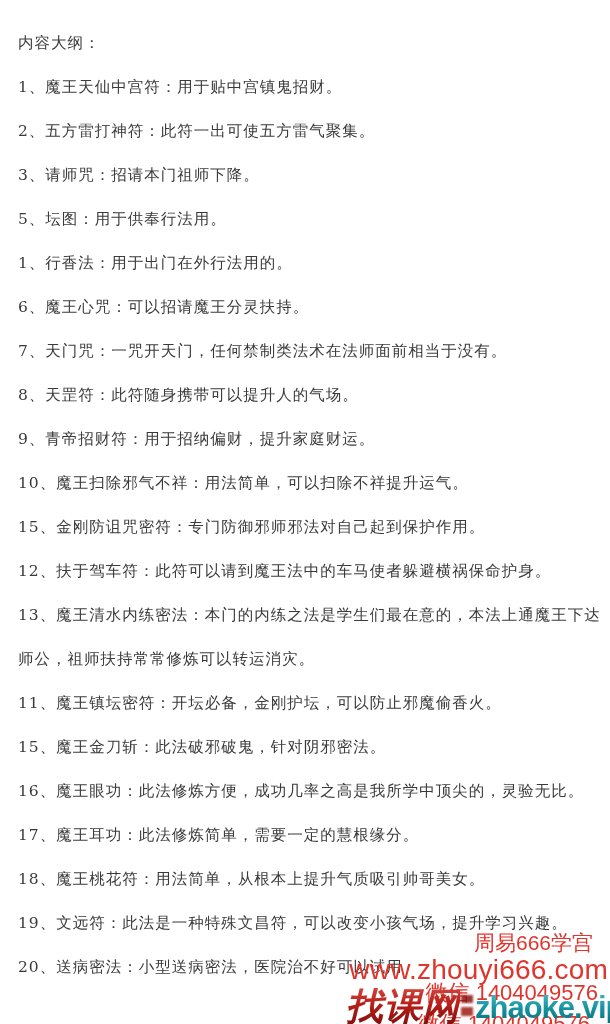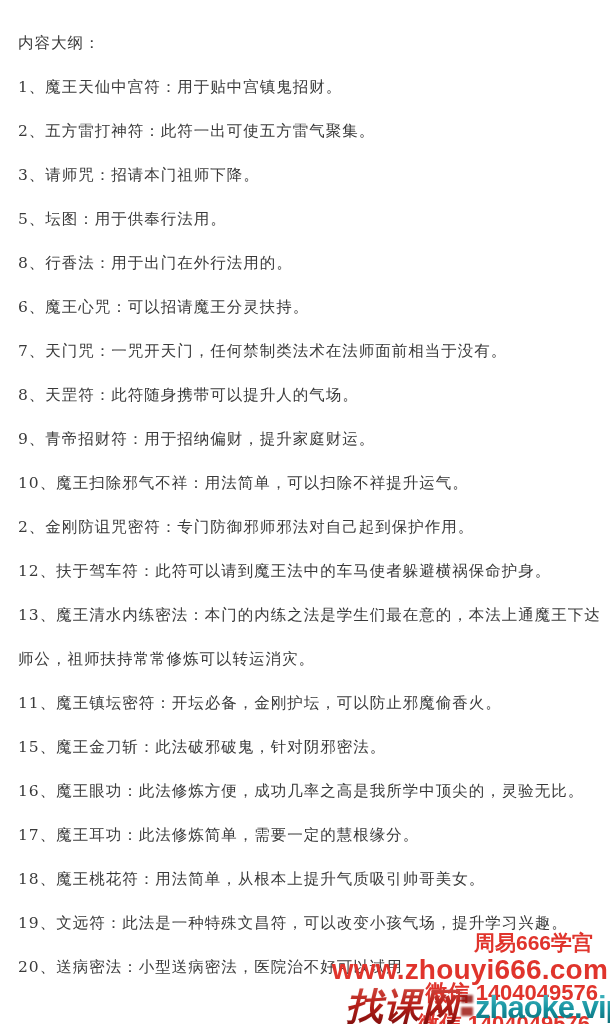--- a/index.html
+++ b/index.html
@@ -24,21 +24,21 @@
   .row {
     height: 44px;
     line-height: 20px;
     white-space: nowrap;
     overflow: visible;
   }
   .wm-line {
     position: absolute;
     color: #e0342c;
     font-family: "Liberation Sans", sans-serif;
-    font-weight: bold;
+    font-weight: normal;
     white-space: nowrap;
     line-height: 1.1;
   }
   .wm1 { top: 931px; right: 17px; font-size: 21px; z-index: 2; }
   .wm2 { top: 955px; right: 2px;  font-size: 28px; z-index: 2; letter-spacing: 0.2px; }
   .wm3 { top: 981px; right: 12px; font-size: 22px; z-index: 2; }
   .wm4 { top: 1012px; right: 20px; font-size: 22px; z-index: 1; }
   .logo {
     position: absolute;
     top: 988px;
@@ -87,27 +87,27 @@
 <body>
 
 <div class="page">
 
   <div class="doc">
     <div class="row">内容大纲：</div>
     <div class="row">1、魔王天仙中宫符：用于贴中宫镇鬼招财。</div>
     <div class="row">2、五方雷打神符：此符一出可使五方雷气聚集。</div>
     <div class="row">3、请师咒：招请本门祖师下降。</div>
     <div class="row">5、坛图：用于供奉行法用。</div>
-    <div class="row">8、行香法：用于出门在外行法用的。</div>
+    <div class="row">1、行香法：用于出门在外行法用的。</div>
     <div class="row">6、魔王心咒：可以招请魔王分灵扶持。</div>
     <div class="row">7、天门咒：一咒开天门，任何禁制类法术在法师面前相当于没有。</div>
     <div class="row">8、天罡符：此符随身携带可以提升人的气场。</div>
     <div class="row">9、青帝招财符：用于招纳偏财，提升家庭财运。</div>
     <div class="row">10、魔王扫除邪气不祥：用法简单，可以扫除不祥提升运气。</div>
-    <div class="row">2、金刚防诅咒密符：专门防御邪师邪法对自己起到保护作用。</div>
+    <div class="row">15、金刚防诅咒密符：专门防御邪师邪法对自己起到保护作用。</div>
     <div class="row">12、扶于驾车符：此符可以请到魔王法中的车马使者躲避横祸保命护身。</div>
     <div class="row">13、魔王清水内练密法：本门的内练之法是学生们最在意的，本法上通魔王下达</div>
     <div class="row">师公，祖师扶持常常修炼可以转运消灾。</div>
     <div class="row">11、魔王镇坛密符：开坛必备，金刚护坛，可以防止邪魔偷香火。</div>
     <div class="row">15、魔王金刀斩：此法破邪破鬼，针对阴邪密法。</div>
     <div class="row">16、魔王眼功：此法修炼方便，成功几率之高是我所学中顶尖的，灵验无比。</div>
     <div class="row">17、魔王耳功：此法修炼简单，需要一定的慧根缘分。</div>
     <div class="row">18、魔王桃花符：用法简单，从根本上提升气质吸引帅哥美女。</div>
     <div class="row">19、文远符：此法是一种特殊文昌符，可以改变小孩气场，提升学习兴趣。</div>
     <div class="row">20、送病密法：小型送病密法，医院治不好可以试用</div>

